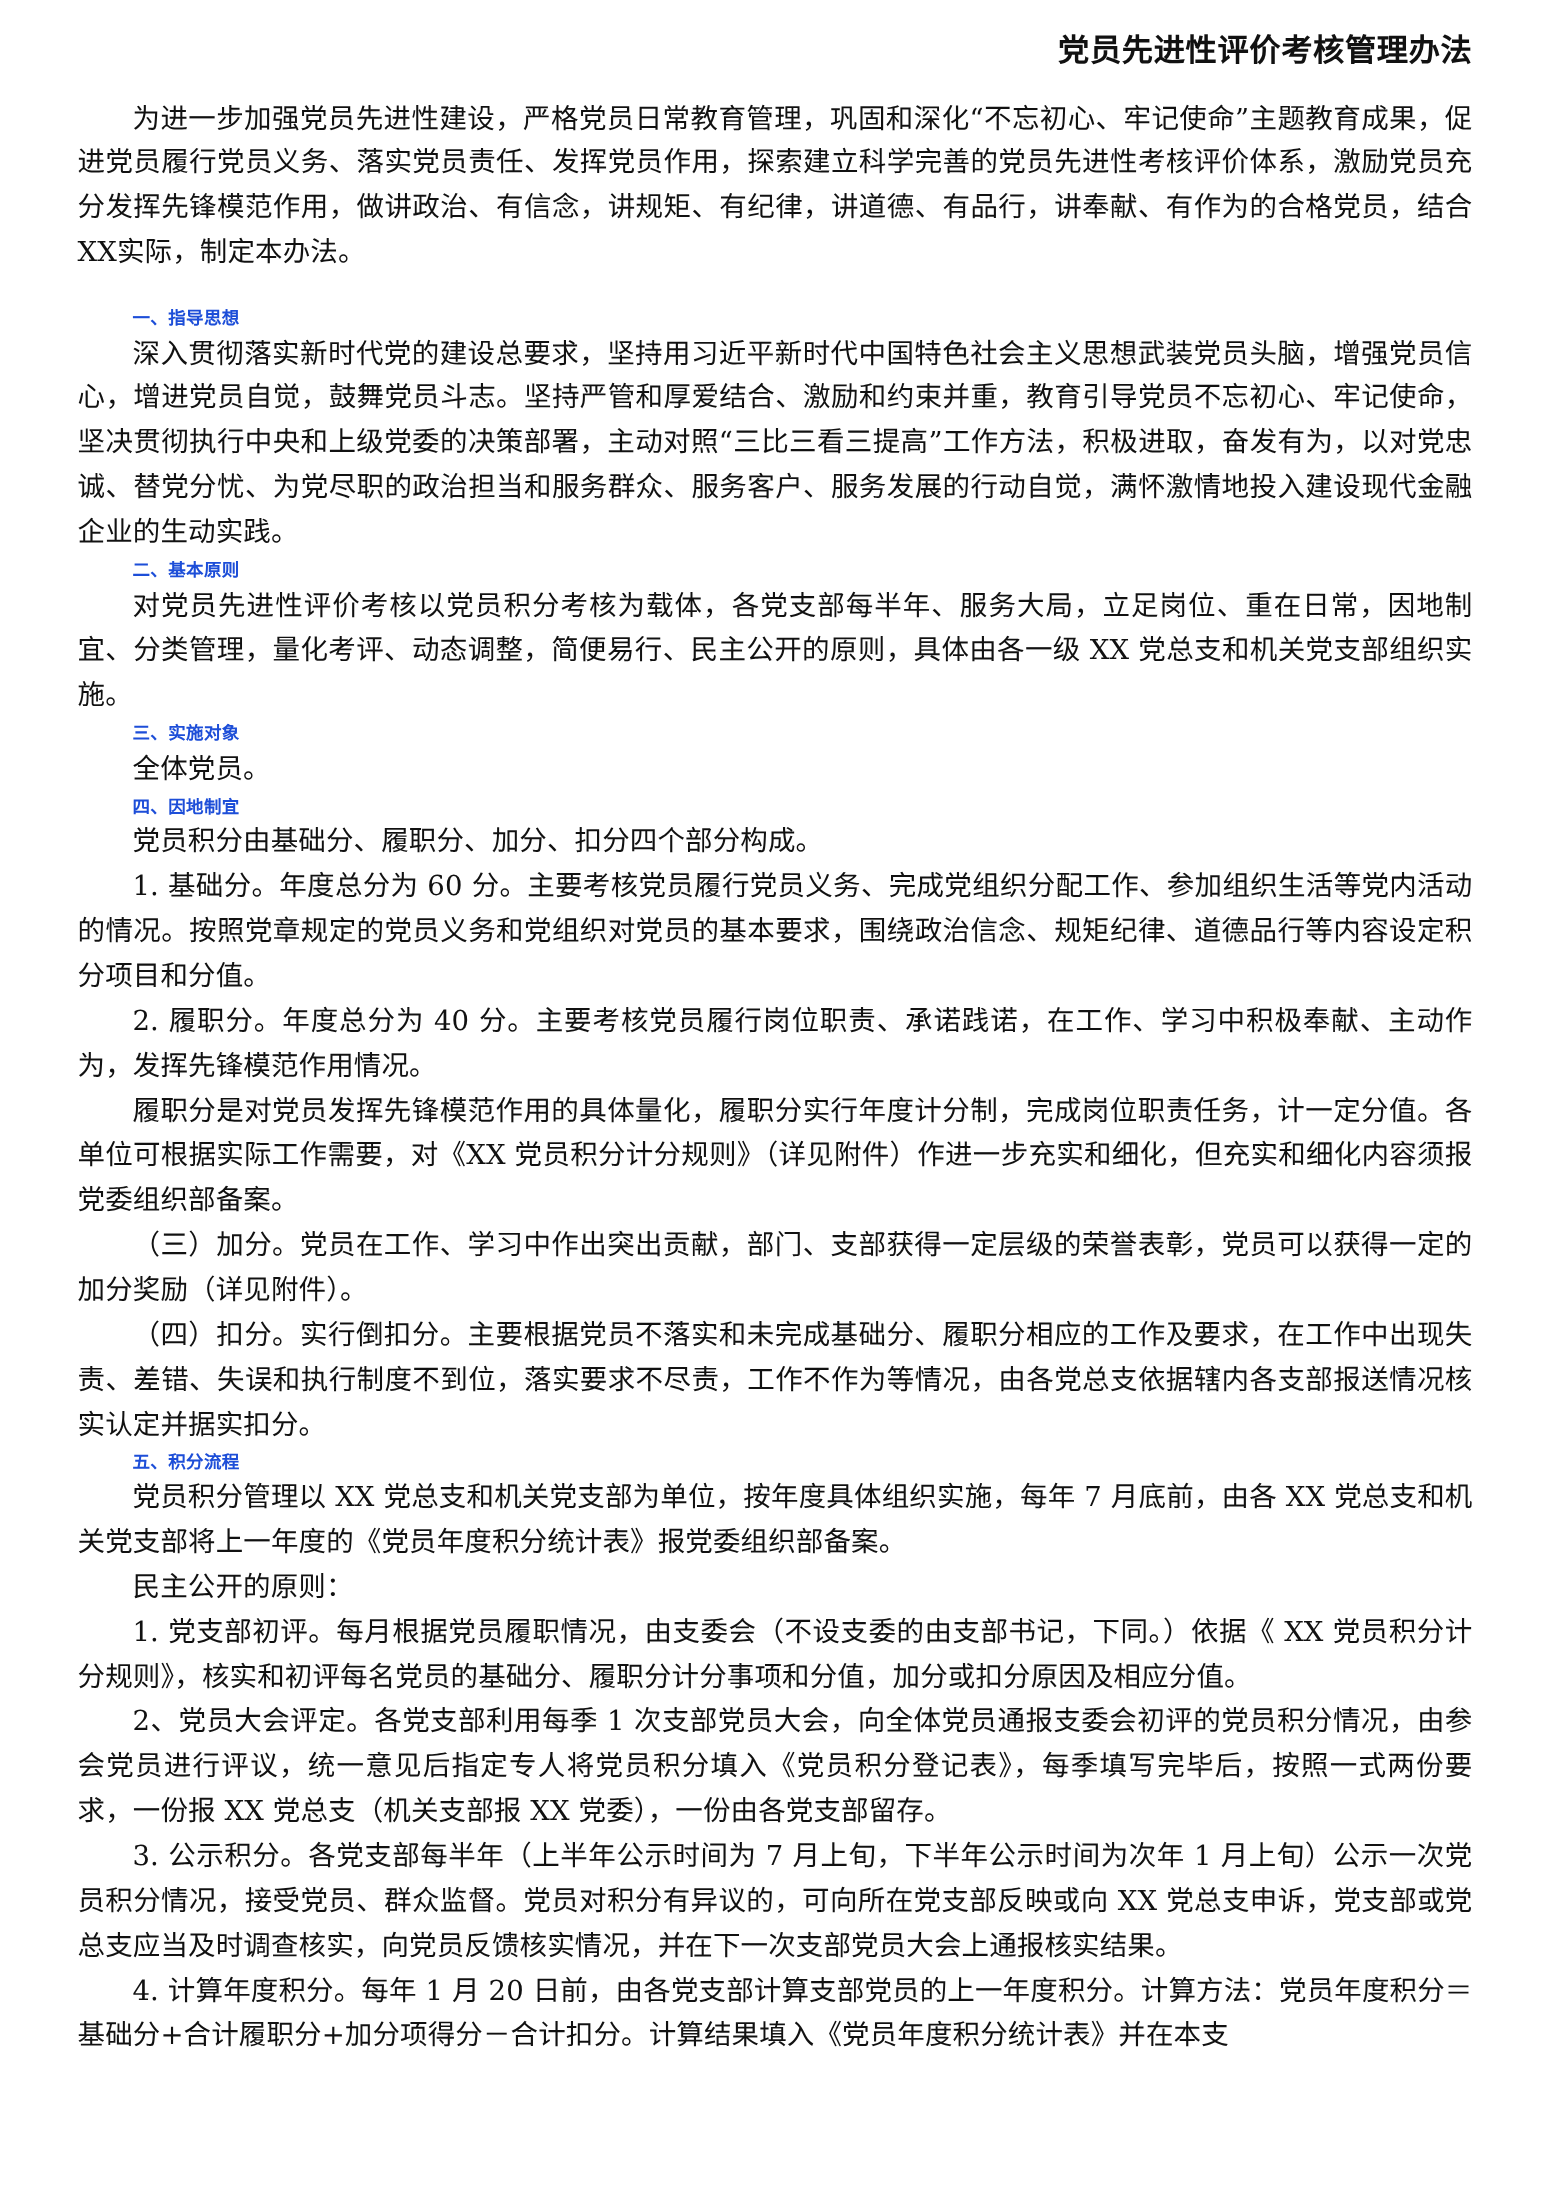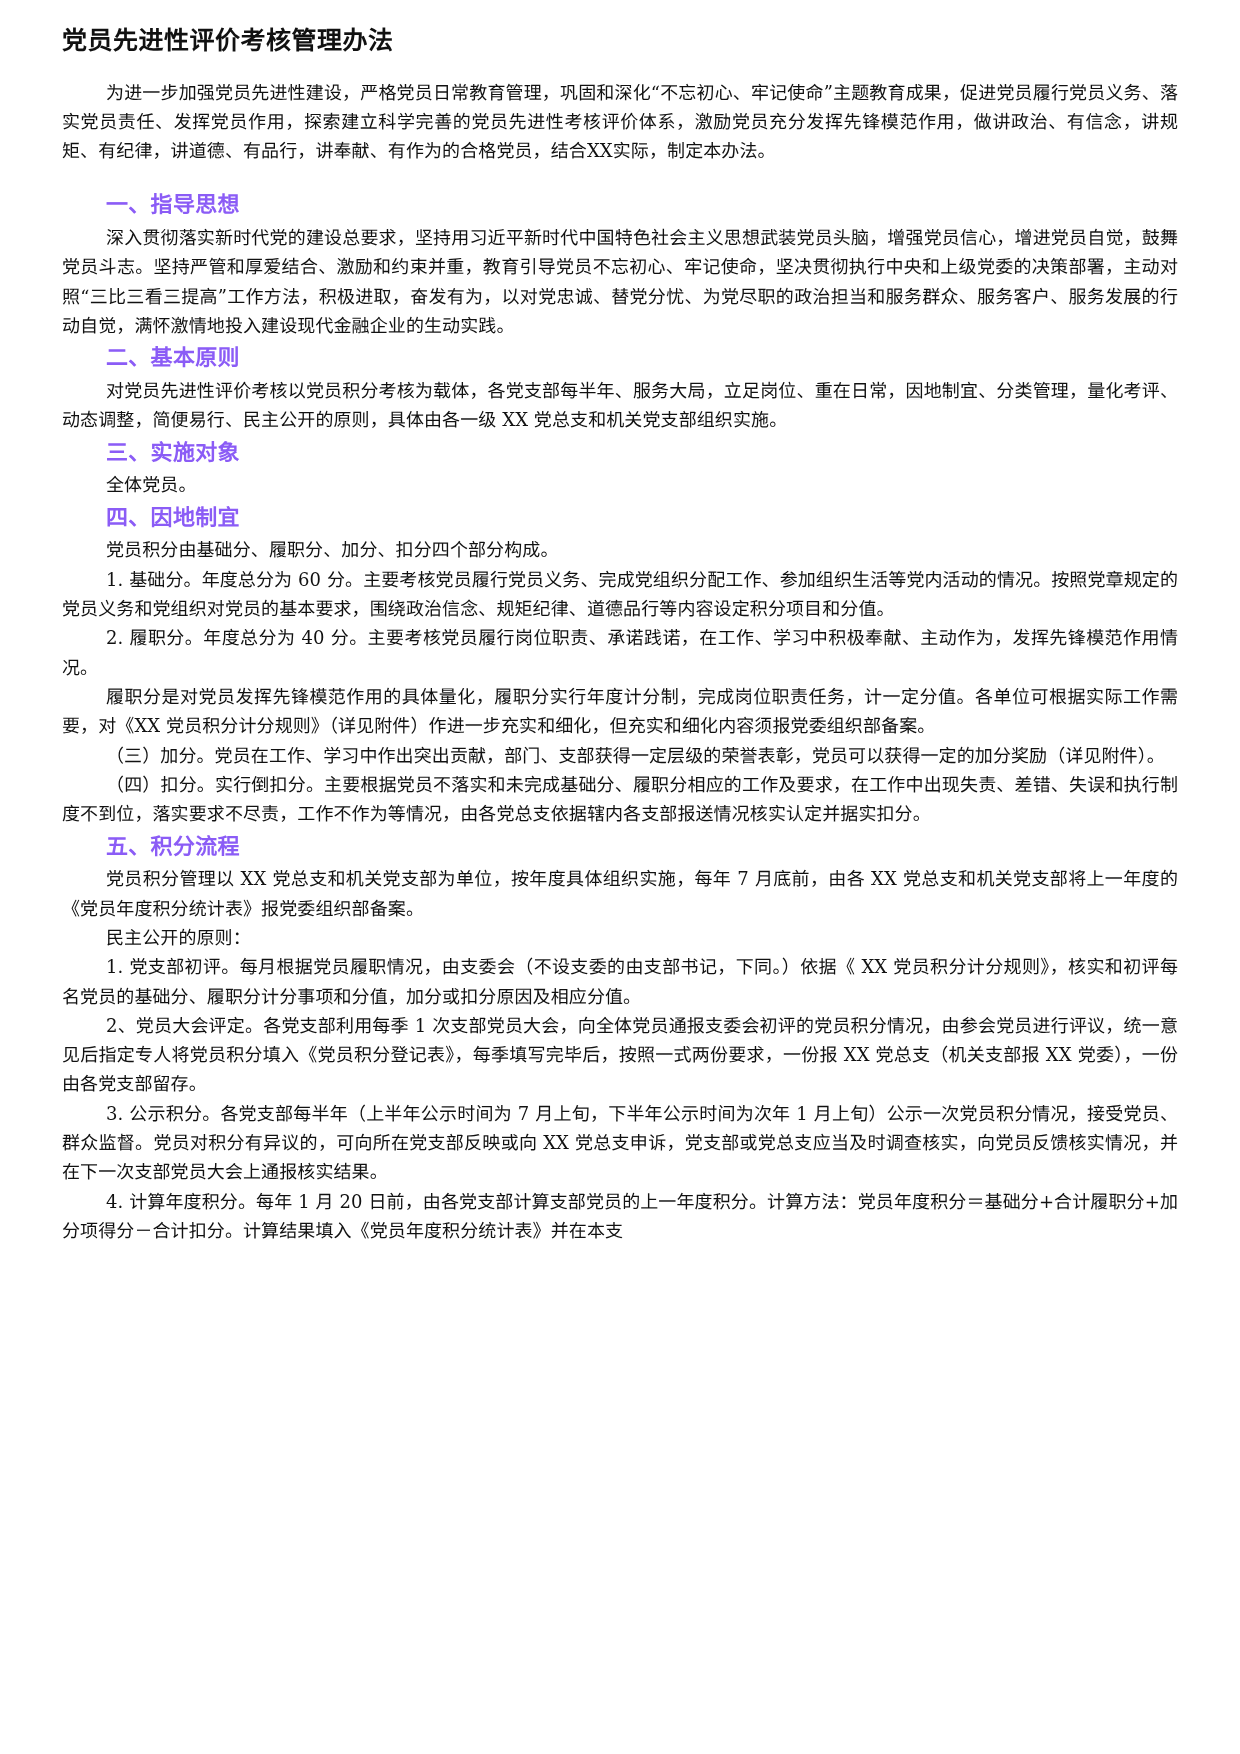--- a/index.html
+++ b/index.html
@@ -13,41 +13,41 @@
     height: 1754px;
     box-sizing: border-box;
     background: #ffffff;
     position: relative;
     padding: 22px 62px 0 62px;
     overflow: hidden;
     font-family: "DejaVu Serif", "Liberation Serif", serif;
     color: #000000;
   }
   .doc-title {
-    text-align: left;
+    text-align: right;
     font-family: "DejaVu Sans", "Liberation Sans", sans-serif;
     font-weight: bold;
     font-size: 25px;
     letter-spacing: 0.5px;
     line-height: 1.5;
     margin: 0 0 18px 0;
     color: #111111;
   }
   .section-heading {
-    font-family: Liberation Serif, serif;
+    font-family: Liberation Sans, sans-serif;
     font-weight: bold;
-    font-size: 22px;
+    font-size: 14px;
     line-height: 1.62;
     margin: 0;
     text-indent: 44px;
     letter-spacing: 0.3px;
-    color: #8b5cf6;
+    color: #1d4ed8;
   }
   .para {
-    font-size: 18px;
+    font-size: 22px;
     line-height: 1.63;
     margin: 0;
     text-indent: 44px;
     text-align: justify;
     text-justify: inter-ideograph;
     letter-spacing: 0.1px;
     color: #111111;
   }
   .para.lead {
     text-align: justify;

